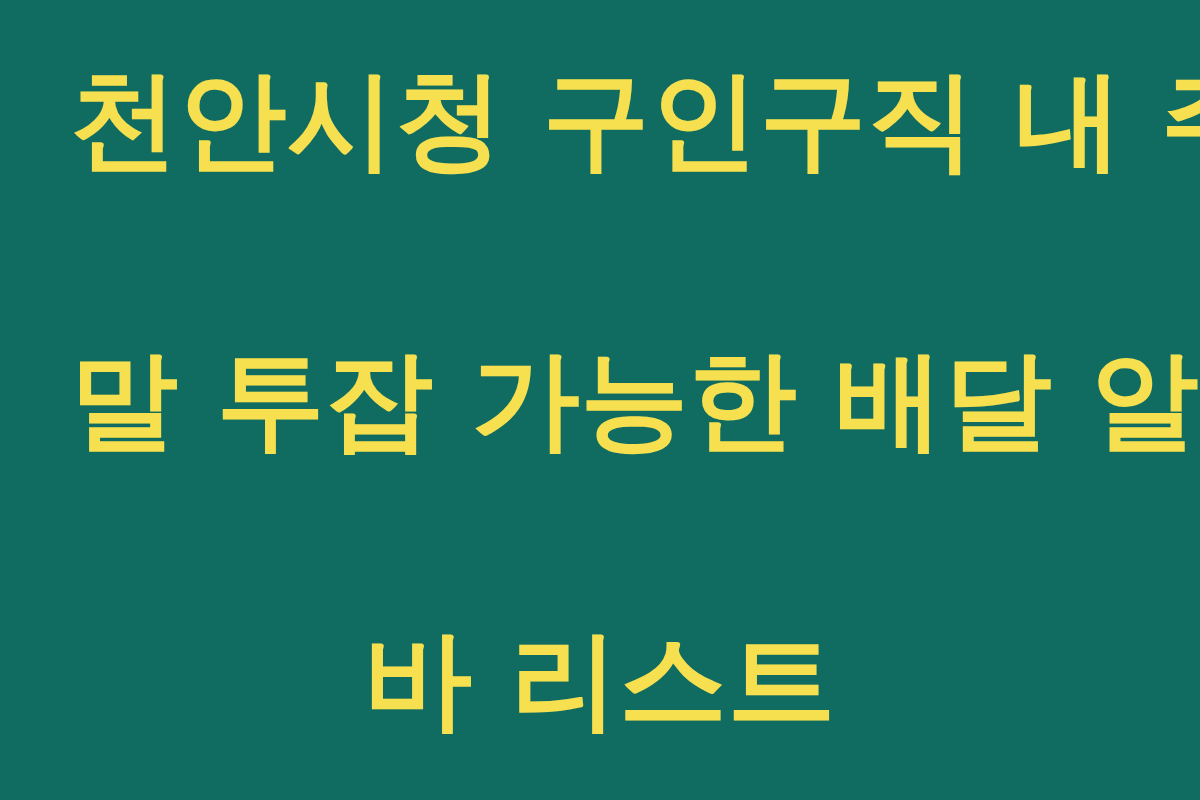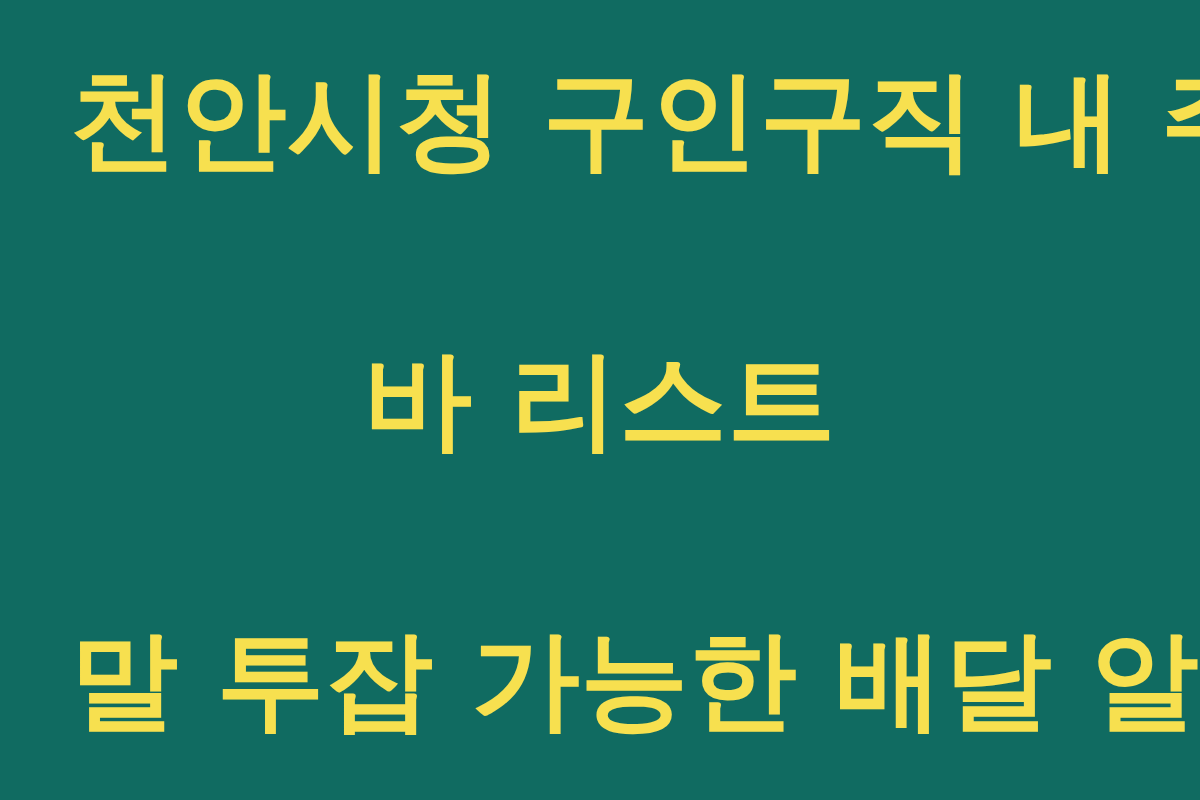--- a/index.html
+++ b/index.html
@@ -45,16 +45,16 @@
     display: block;
     white-space: nowrap;
   }
 </style>
 </head>
 <body>
 
 <div id="banner">
   <h1 id="headline">
     <span class="headline-line">천안시청 구인구직 내 주</span>
+    <span class="headline-line">말 투잡 가능한 배달 알</span>
     <span class="headline-line">바 리스트</span>
-    <span class="headline-line">말 투잡 가능한 배달 알</span>
   </h1>
 </div>
 
 </body></html>

